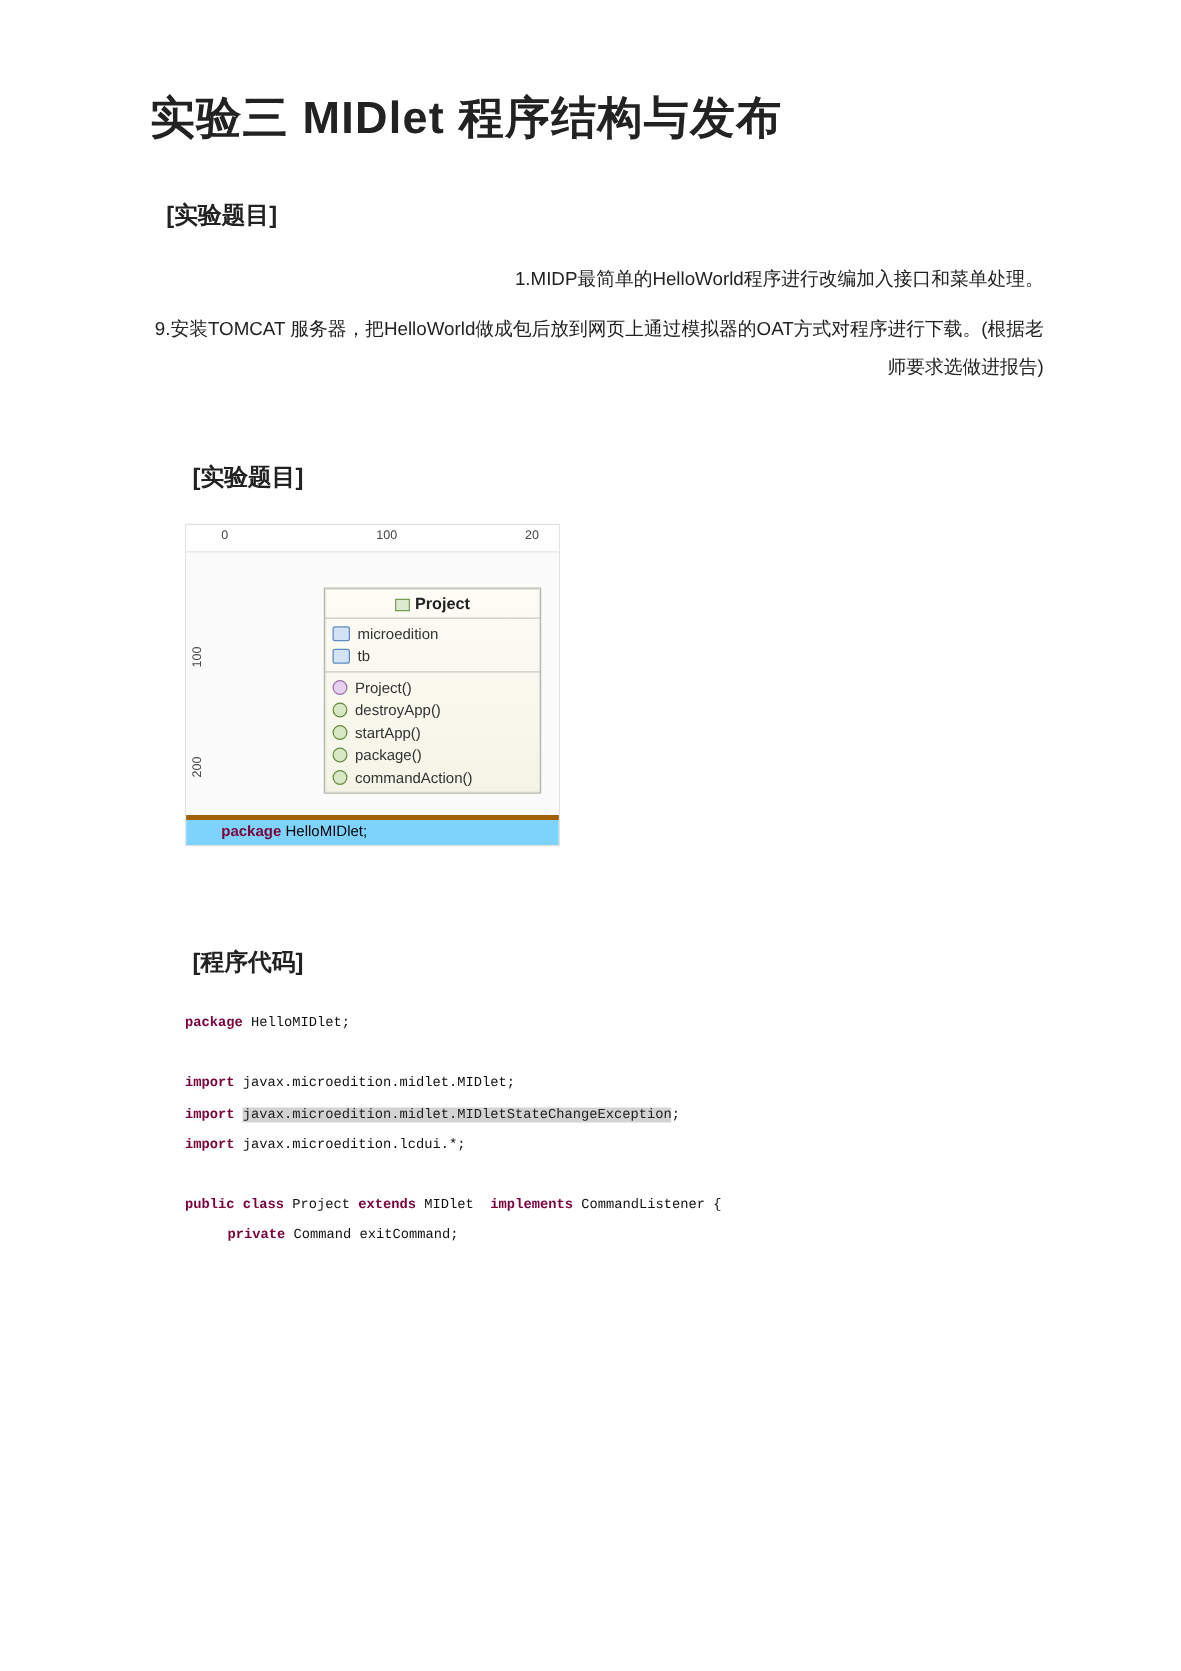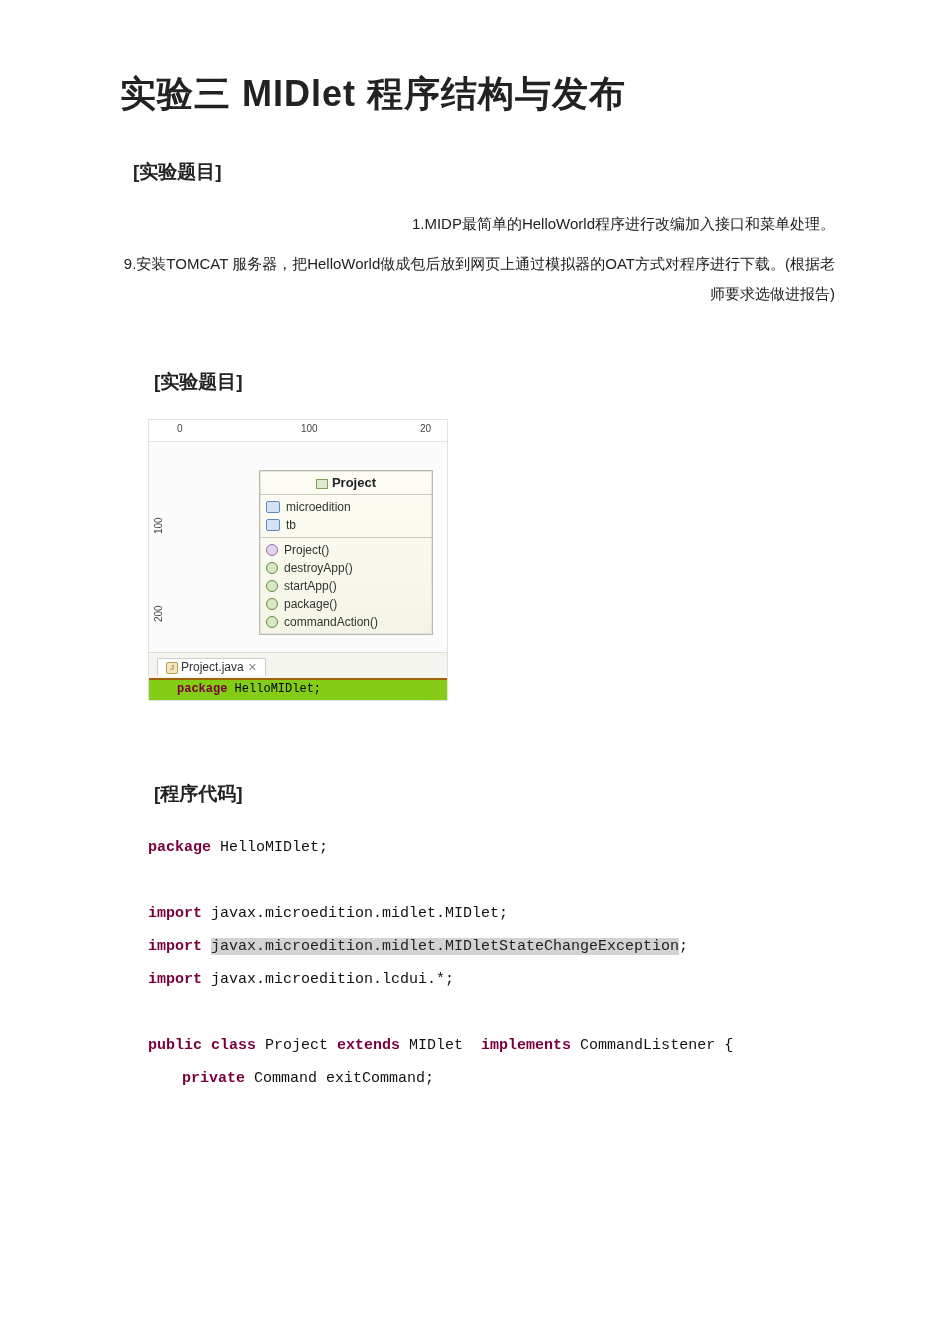--- a/index.html
+++ b/index.html
@@ -111,32 +111,32 @@
       border-radius: 2px 2px 0 0;
     }
     .editor-tab .j-icon {
       display: inline-block; width: 12px; height: 12px;
       border: 1px solid #b89a4a; background: #f2e7c1;
       vertical-align: middle; margin-right: 3px; border-radius: 2px;
       font-size: 8px; text-align: center; line-height: 10px; color: #8a6b1e;
     }
     .editor-tab .close-x { color: #888; margin-left: 4px; font-size: 11px; }
     .editor-line {
-      font-family: Liberation Mono, monospace;
+      font-family: Liberation Sans, sans-serif;
       font-size: 12px;
       color: #7a0037;
       padding: 2px 0 4px 28px;
-      background: #84cc16;
-      border-top: 2px solid #a16207;
+      background: #7dd3fc;
+      border-top: 4px solid #a16207;
       font-weight: bold;
     }
     
     .code-block {
       font-family: "Courier New", monospace;
-      font-size: 15px;
+      font-size: 11px;
       line-height: 2.2;
       margin-top: 20px;
       white-space: pre;
     }
     .kw { color: #7a003c; font-weight: bold; }
     .pkg { color: #111; }
     .hl { background: #d3d3d3; }
     .cname { color: #111; }
     .ind1 { display: inline-block; width: 34px; }
   </style>
@@ -196,25 +196,20 @@
             <span class="ico method"></span>
             <span>package()</span>
           </div>
         <div class="uml-row">
             <span class="ico method"></span>
             <span>commandAction()</span>
           </div>
       </div>
     </div>
   </div>
-  <div class="editor-tab">
-    <span class="tab">
-      <span class="j-icon">J</span><span>Project.java</span><span class="close-x">✕</span>
-    </span>
-  </div>
   <div class="editor-line"><span>package</span><span style="color:#000;font-weight:normal"> HelloMIDlet;</span></div>
 </div>
 
 <div class="gap-big"></div>
 
 <div class="section-heading sh-indent">[程序代码]</div>
 
 <div class="code-block"><span class="kw">package</span><span class="pkg"> HelloMIDlet;</span>
 
 <span class="kw">import</span><span class="pkg"> javax.microedition.midlet.MIDlet;</span>

